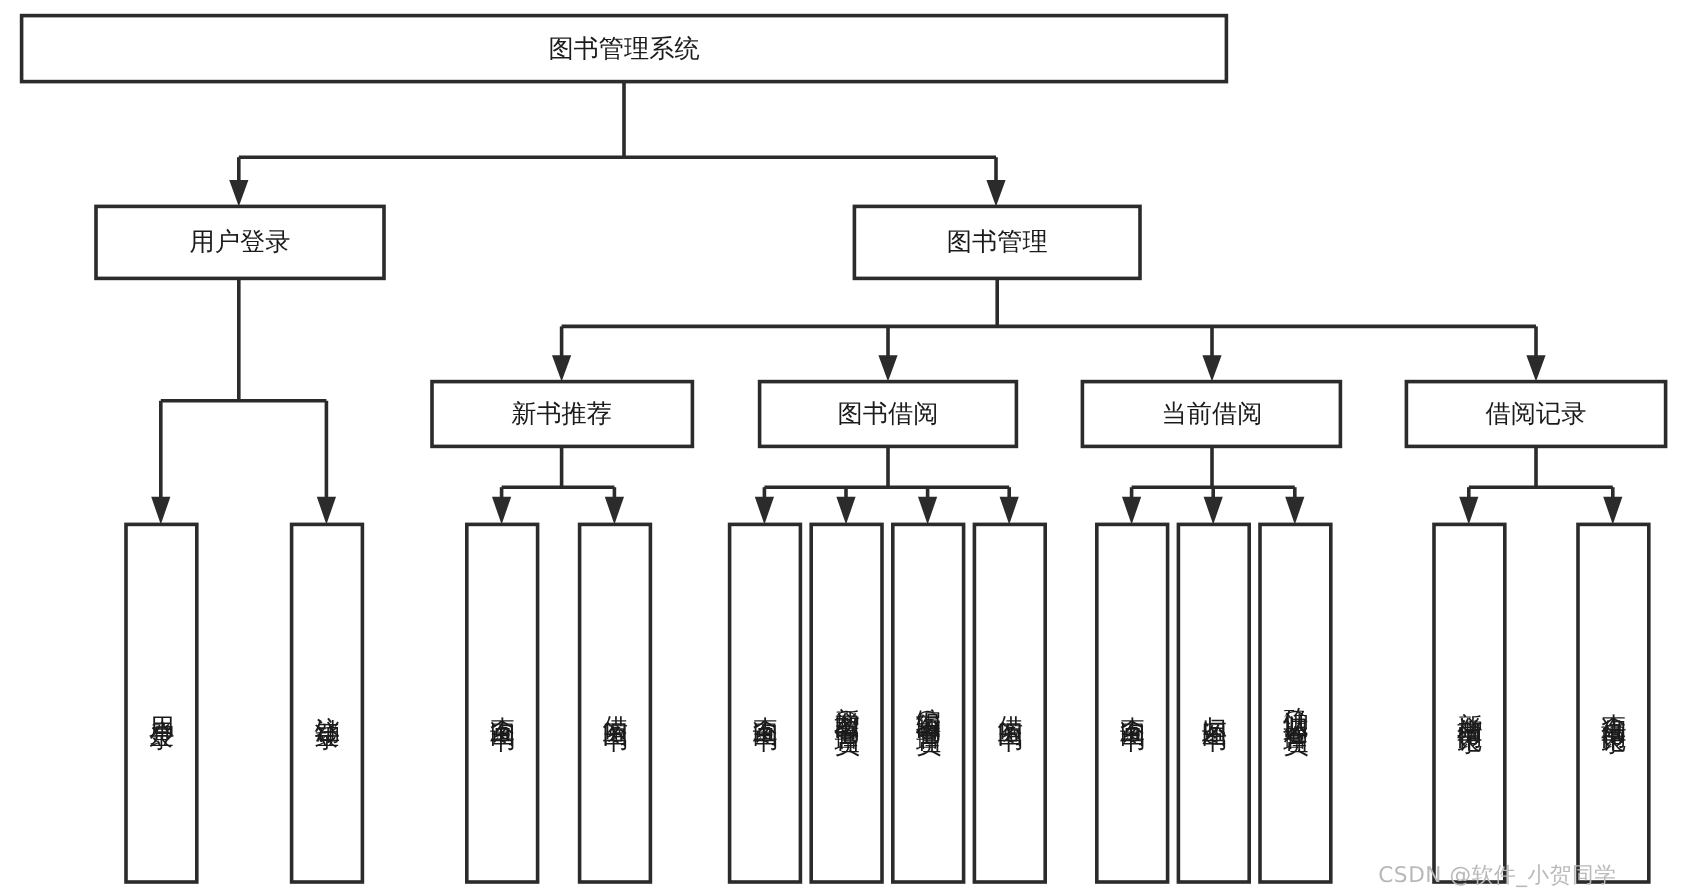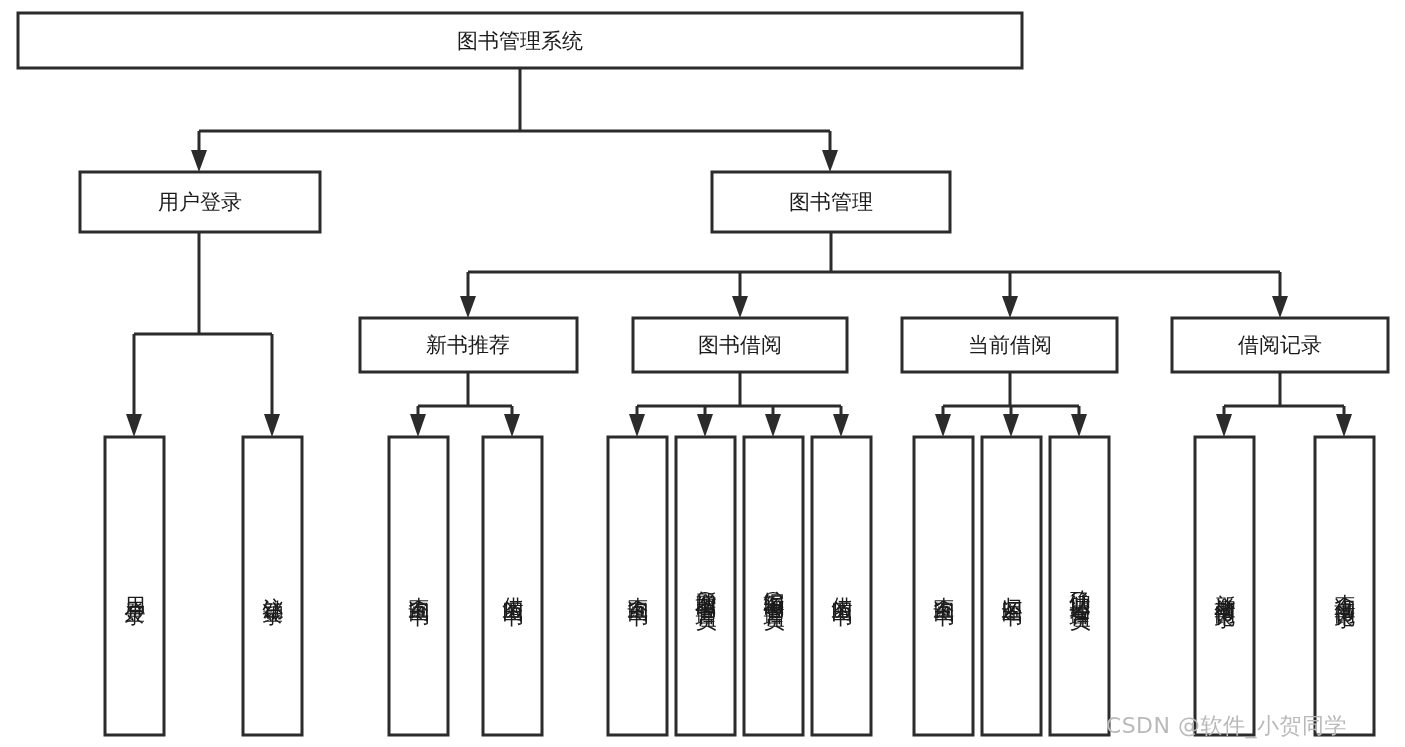--- a/index.html
+++ b/index.html
@@ -64,21 +64,21 @@
     text-align: center;
     white-space: nowrap;
     pointer-events: none;
     user-select: none;
   }
   .watermark {
     position: absolute;
     right: 12px;
     bottom: 6px;
     font-family: "DejaVu Sans", "Liberation Sans", sans-serif;
-    font-size: 22px;
+    font-size: 18px;
     color: #b9b9b9;
     letter-spacing: 0.5px;
     white-space: nowrap;
   }
 </style>
 </head>
 <body>
 
 <div id="diagram-root">
 

